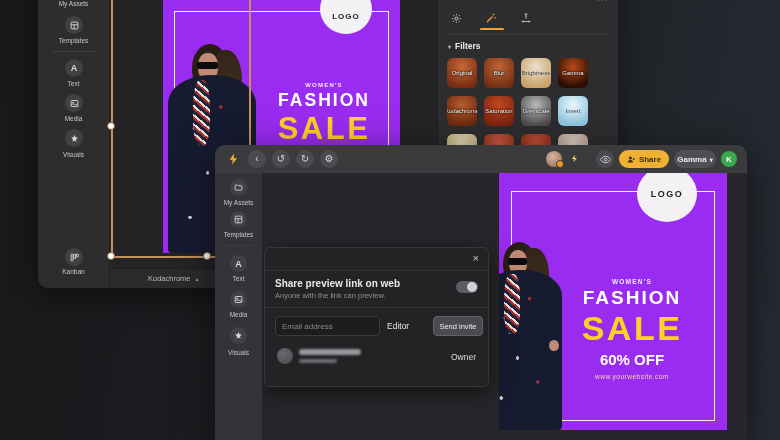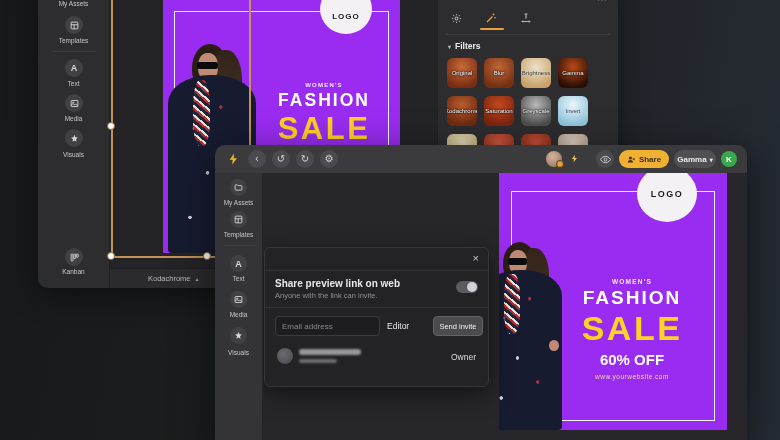--- a/index.html
+++ b/index.html
@@ -384,21 +384,21 @@
           <div class="p-sale" style="font-size:34px; margin-top:2px;">SALE</div>
           <div class="p-offer" style="font-size:15px; margin-top:6px;">60% OFF</div>
           <div class="p-web" style="font-size:6.5px; margin-top:5px;">www.yourwebsite.com</div>
         </div>
       </div>
 
       <div class="dialog">
         <div class="dlg-close">×</div>
         <div class="dlg-div" style="top:22px;"></div>
         <div class="dlg-preview-label">Share preview link on web</div>
-        <div class="dlg-preview-sub">Anyone with the link can invite.</div>
+        <div class="dlg-preview-sub">Anyone with the link can preview.</div>
         <div class="toggle">
           <div class="toggle-knob"></div>
         </div>
         <div class="dlg-div" style="top:59px;"></div>
         <input class="email-input" type="text" placeholder="Email address" style="">
         <div class="role-select">
           <span>Editor</span>
           <span style="font-size:6px; color:#b8b8bc;">▾</span>
         </div>
         <div class="send-btn">Send invite</div>

